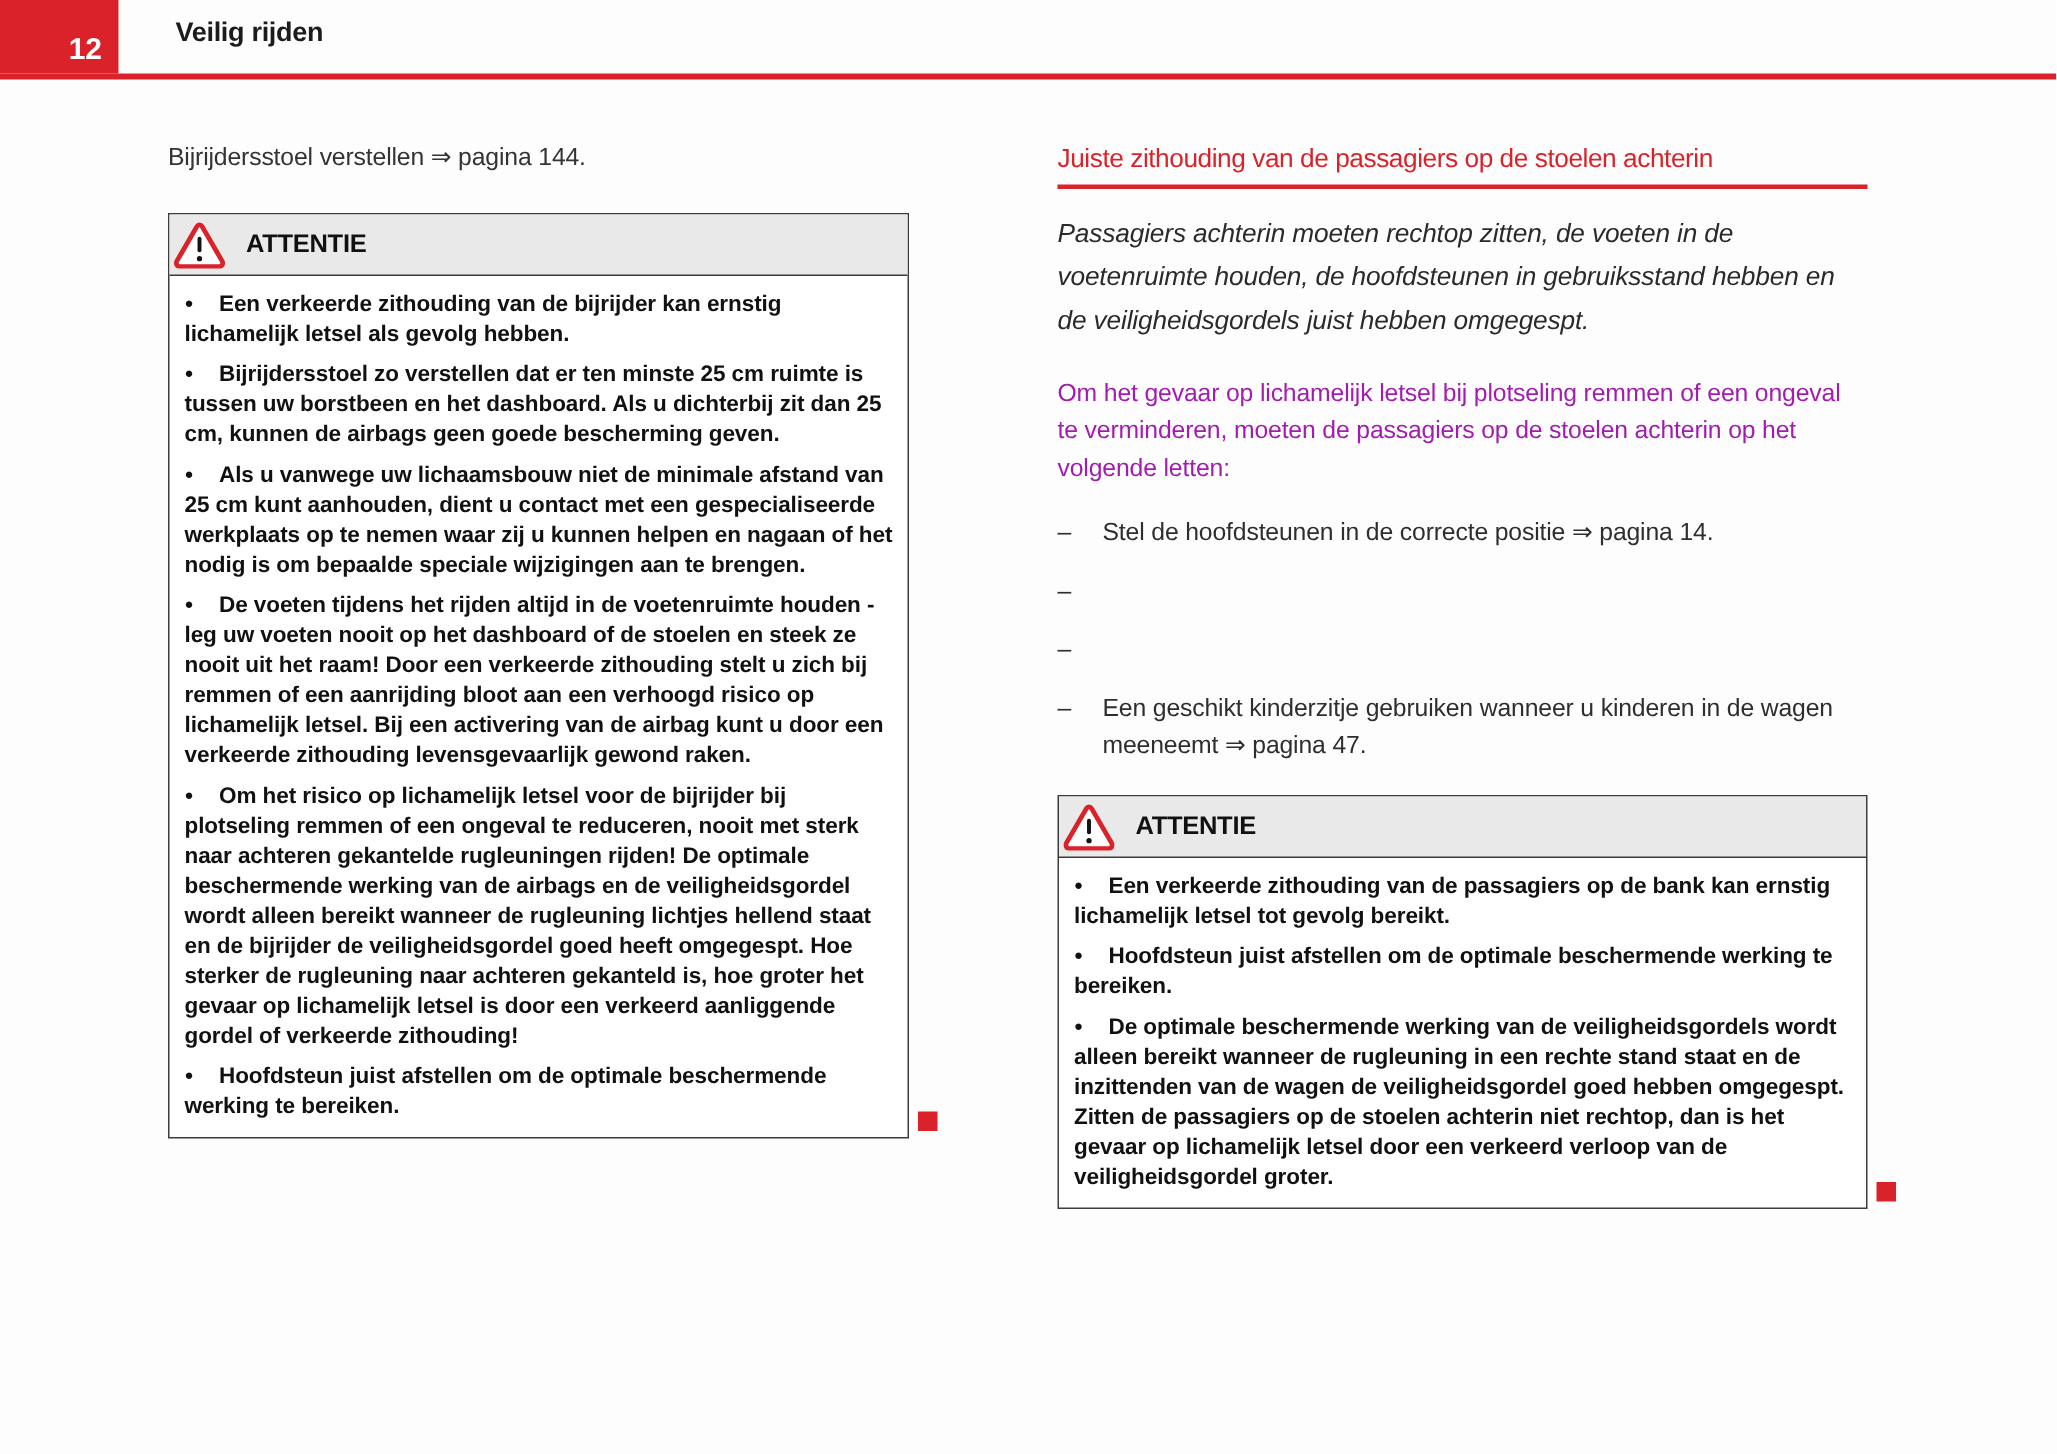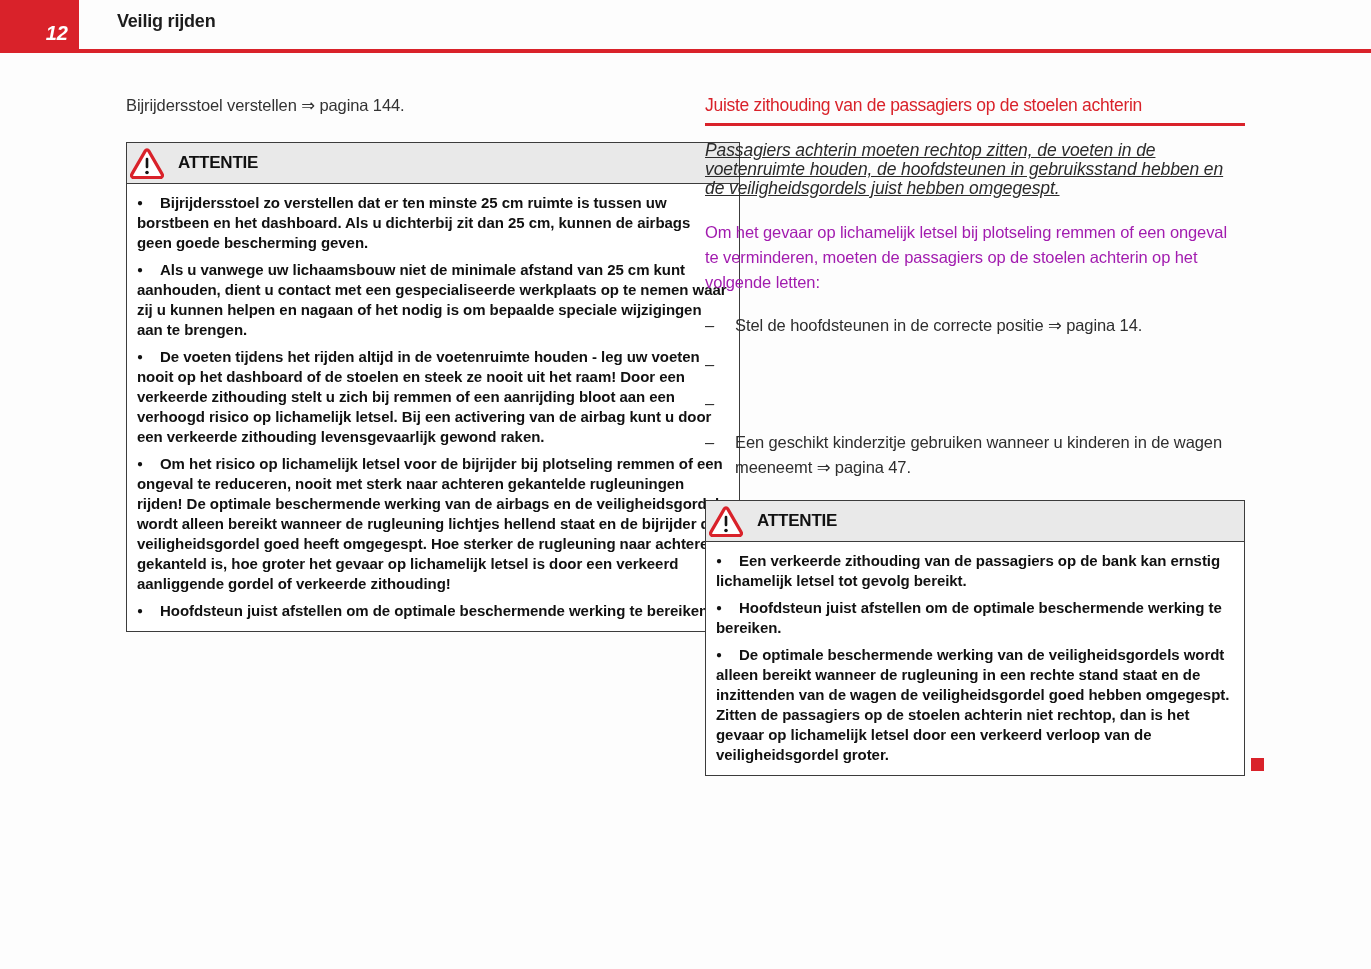--- a/index.html
+++ b/index.html
@@ -12,33 +12,33 @@
     overflow:hidden;
   }
   
   .chapbox{
     position:absolute;left:0;top:0;
     width:79px;height:49px;
     background:var(--red);
     color:#fff;
     display:flex;align-items:flex-end;justify-content:flex-end;
     padding:0 11px 4px 0;box-sizing:border-box;
-    font-weight:bold;font-size:20px;font-style:italic;
+    font-weight:bold;font-size:20px;
   }
   .redline{
     position:absolute;left:0;top:49px;width:1371px;height:4px;
     background:var(--red);
   }
   .chapter-title{
     position:absolute;left:117px;top:11px;margin:0;
     font-size:18px;font-weight:bold;color:#1c1c1c;letter-spacing:-0.2px;text-align:center;
   }
   
   .col{position:absolute;top:95px;}
-  .col.left{left:126px;width:614px;}
+  .col.left{left:112px;width:494px;}
   .col.right{left:705px;width:540px;}
   .intro{
     margin:0 0 26px 0;
     font-size:16.5px;color:#333;line-height:21px;letter-spacing:-0.1px;
   }
   
   .wbox{
     position:relative;
     border:1.5px solid #3c3c3c;
     background:#fff;
@@ -69,21 +69,21 @@
     margin:0 0 15px 0;
     font-size:17.5px;font-weight:normal;
     color:var(--red);
     letter-spacing:-0.3px;
     border-bottom:3px solid var(--red);
     padding-bottom:7px;
   }
   .lead{
     margin:0 0 22px 0;
     font-style:italic;
-    font-size:17.5px;line-height:19px;color:#2a2a2a;letter-spacing:-0.1px;text-decoration:underline;
+    font-size:17.5px;line-height:29px;color:#2a2a2a;letter-spacing:-0.1px;
   }
   .para{
     margin:0 0 18px 0;
     font-size:16.5px;line-height:25px;color:#a21caf;letter-spacing:-0.1px;
   }
   .dash-list{margin:0 0 20px 0;}
   .dash-item{
     display:flex;
     margin-bottom:14px;
     font-size:16.5px;line-height:25px;color:#2e2e2e;letter-spacing:-0.1px;
@@ -111,20 +111,21 @@
         <span class="tri">
           <svg width="34" height="31" viewBox="0 0 36 33">
             <path d="M16.2 3.1 L1.9 27.8 a2.5 2.5 0 0 0 2.2 3.8 h27.8 a2.5 2.5 0 0 0 2.2 -3.8 L19.8 3.1 a2.1 2.1 0 0 0 -3.6 0 Z" fill="#ffffff" stroke="#d9222a" stroke-width="3.4" stroke-linejoin="round"></path>
             <rect x="16.6" y="10.5" width="2.8" height="11" rx="1.3" fill="#141414"></rect>
             <circle cx="18" cy="26" r="1.9" fill="#141414"></circle>
           </svg>
         </span>
         <span class="wbox-title">ATTENTIE</span>
       </div>
       <div class="wbox-body">
+        <p class="wb"><span class="dot">●</span><span>Een verkeerde zithouding van de bijrijder kan ernstig lichamelijk letsel als gevolg hebben.</span></p>
         <p class="wb"><span class="dot">●</span><span>Bijrijdersstoel zo verstellen dat er ten minste 25 cm ruimte is tussen uw borstbeen en het dashboard. Als u dichterbij zit dan 25 cm, kunnen de airbags geen goede bescherming geven.</span></p>
         <p class="wb"><span class="dot">●</span><span>Als u vanwege uw lichaamsbouw niet de minimale afstand van 25 cm kunt aanhouden, dient u contact met een gespecialiseerde werkplaats op te nemen waar zij u kunnen helpen en nagaan of het nodig is om bepaalde speciale wijzigingen aan te brengen.</span></p>
         <p class="wb"><span class="dot">●</span><span>De voeten tijdens het rijden altijd in de voetenruimte houden - leg uw voeten nooit op het dashboard of de stoelen en steek ze nooit uit het raam! Door een verkeerde zithouding stelt u zich bij remmen of een aanrijding bloot aan een verhoogd risico op lichamelijk letsel. Bij een activering van de airbag kunt u door een verkeerde zithouding levensgevaarlijk gewond raken.</span></p>
         <p class="wb"><span class="dot">●</span><span>Om het risico op lichamelijk letsel voor de bijrijder bij plotseling remmen of een ongeval te reduceren, nooit met sterk naar achteren gekantelde rugleuningen rijden! De optimale beschermende werking van de airbags en de veiligheidsgordel wordt alleen bereikt wanneer de rugleuning lichtjes hellend staat en de bijrijder de veiligheidsgordel goed heeft omgegespt. Hoe sterker de rugleuning naar achteren gekanteld is, hoe groter het gevaar op lichamelijk letsel is door een verkeerd aanliggende gordel of verkeerde zithouding!</span></p>
         <p class="wb"><span class="dot">●</span><span>Hoofdsteun juist afstellen om de optimale beschermende werking te bereiken.</span></p>
       </div>
       <span class="endmark"></span>
     </div>
   </section>
 

